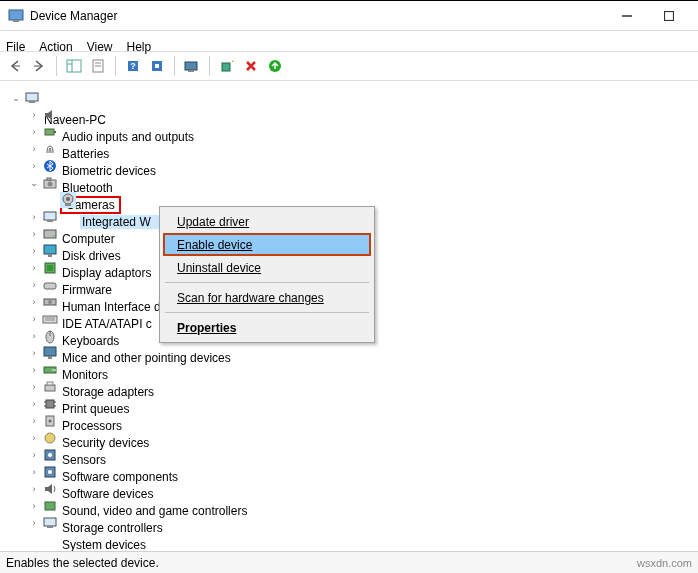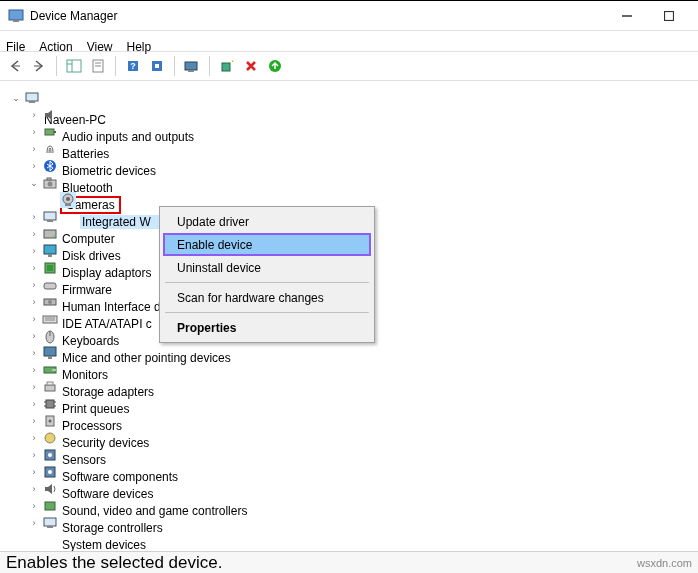--- a/index.html
+++ b/index.html
@@ -16,25 +16,25 @@
 .tree { position: absolute; top: 82px; left: 2px; right: 2px; bottom: 22px; overflow: hidden; padding: 6px 4px; }
 .node { display: flex; align-items: center; height: 17px; white-space: nowrap; }
 .exp { width: 12px; height: 12px; display: inline-flex; align-items: center; justify-content: center; color: #666; font-size: 9px; margin-right: 2px; }
 .node-icon { width: 16px; height: 16px; margin-right: 4px; display: inline-flex; align-items: center; justify-content: center; }
 .label { font-size: 12px; margin-top: 44px; }
 .indent0 { padding-left: 4px; }
 .indent1 { padding-left: 22px; }
 .indent2 { padding-left: 40px; }
 .selected { background: #cce8ff; }
 .context-menu { position: absolute; background: #f0f0f0; border: 1px solid #a0a0a0; box-shadow: 2px 2px 3px rgba(0,0,0,0.25); padding: 3px; }
-.context-menu .item { height: 23px; display: flex; align-items: center; padding: 0 40px 0 14px; font-size: 12px; }
-.context-menu .item.sel { background: #91c9f7; border: 2px solid #8b5cf6; padding: 0 38px 0 12px; margin: 0; }
+.context-menu .item { height: 23px; display: flex; align-items: center; padding: 0 40px 0 14px; font-size: 12px; text-decoration: underline; }
+.context-menu .item.sel { background: #91c9f7; border: 2px solid #c2410c; padding: 0 38px 0 12px; margin: 0; }
 .context-menu .sep { height: 1px; background: #c0c0c0; margin: 3px 2px; }
 .context-menu .bold { font-weight: 600; }
-.statusbar { position: absolute; bottom: 0; left: 0; right: 0; height: 22px; border-top: 1px solid #d0d0d0; display: flex; align-items: center; padding: 0 6px; font-size: 17px; background: #f7f7f7; }
+.statusbar { position: absolute; bottom: 0; left: 0; right: 0; height: 22px; border-top: 1px solid #d0d0d0; display: flex; align-items: center; padding: 0 6px; font-size: 12px; background: #f7f7f7; }
 .watermark { position: absolute; bottom: 4px; right: 6px; font-size: 11px; color: #888; }
 svg { display: block; }
 </style>
 </head>
 <body>
 
 <div class="titlebar">
   <span class="app-icon">
     <svg viewBox="0 0 16 16">
         <rect x="1" y="2" width="14" height="10" fill="#6aa0d8" stroke="#2c5a8c"></rect>

